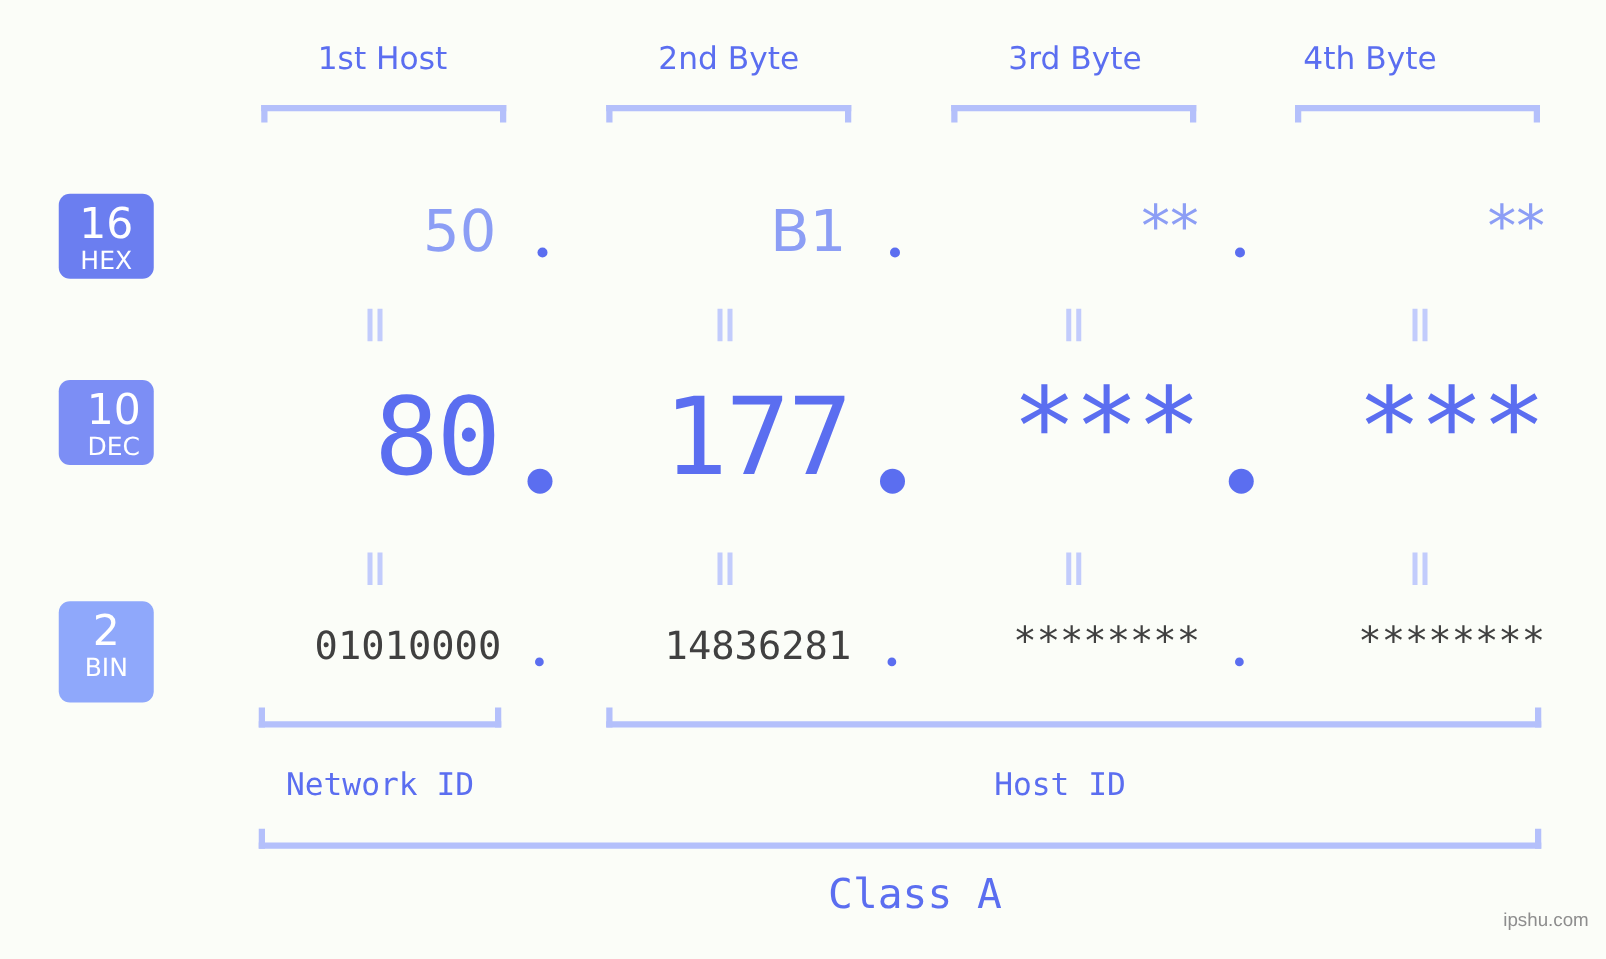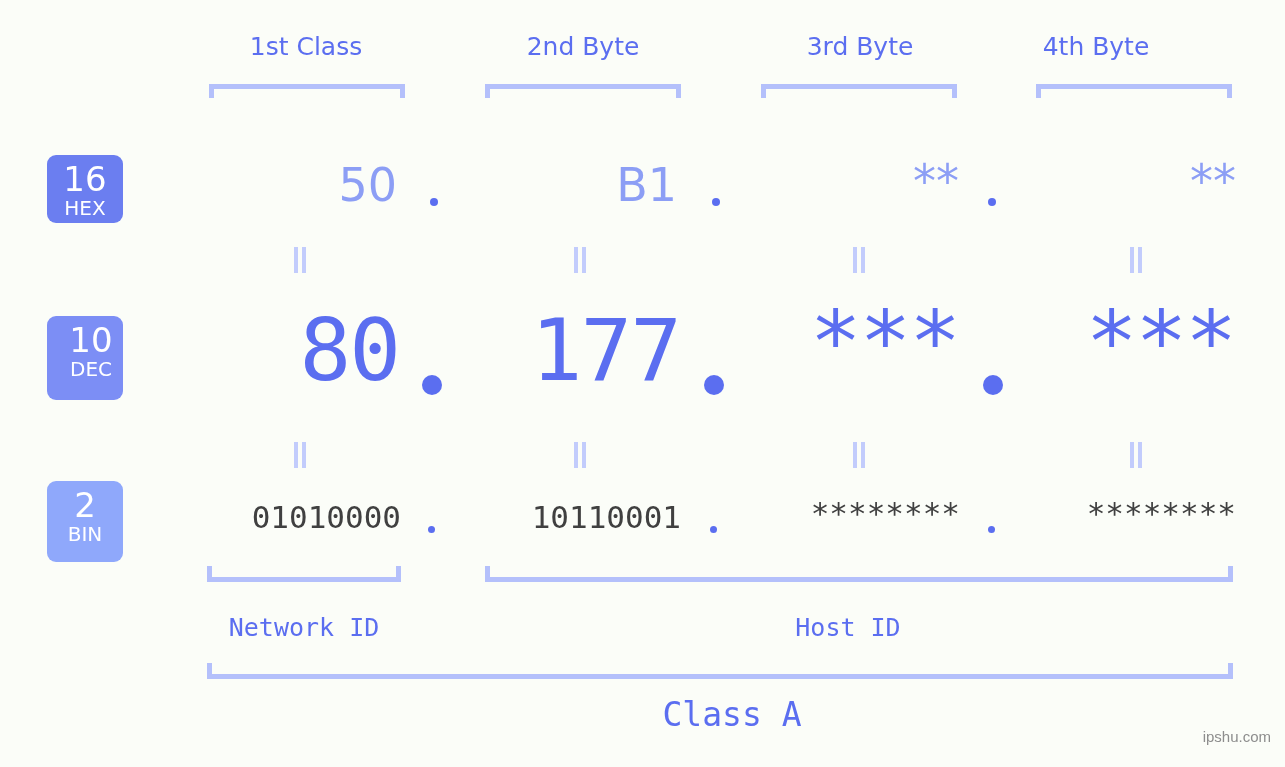--- a/index.html
+++ b/index.html
@@ -153,35 +153,35 @@
     font-size: 15px;
     color: #8d8d8d;
     white-space: nowrap;
   }
 </style>
 </head>
 <body>
 
 <div id="stage">
 
-  <div class="byte-header" style="left:206px; width:200px;">1st Class</div>
+  <div class="byte-header" style="left:206px; width:200px;">1st Host</div>
   <div class="byte-header" style="left:483px; width:200px;">2nd Byte</div>
   <div class="byte-header" style="left:760px; width:200px;">3rd Byte</div>
   <div class="byte-header" style="left:996px; width:200px;">4th Byte</div>
 
   <div class="bracket-top" style="left:209px; top:84px; width:196px;"></div>
   <div class="bracket-top" style="left:485px; top:84px; width:196px;"></div>
   <div class="bracket-top" style="left:761px; top:84px; width:196px;"></div>
   <div class="bracket-top" style="left:1036px; top:84px; width:196px;"></div>
 
   <div class="badge" style="top:155px; height:68px; background:#6b7ef0;">
     <span class="num">16</span>
     <span class="lbl">HEX</span>
   </div>
-  <div class="badge" style="top:316px; height:84px; background:#7c8ef5;padding-left:12px;">
+  <div class="badge" style="top:304px; height:68px; background:#7c8ef5;padding-left:12px;">
     <span class="num">10</span>
     <span class="lbl">DEC</span>
   </div>
   <div class="badge" style="top:481px; height:81px; background:#8fa8fb;">
     <span class="num">2</span>
     <span class="lbl">BIN</span>
   </div>
 
   <div class="cell hex-val" style="left:197px; top:160px; width:200px;">50</div>
   <div class="cell hex-val" style="left:477px; top:160px; width:200px;">B1</div>
@@ -229,21 +229,21 @@
   <div class="eq" style="left:851px; top:442px;">
     <span class="b1"></span>
       <span class="b2"></span>
   </div>
   <div class="eq" style="left:1128px; top:442px;">
     <span class="b1"></span>
       <span class="b2"></span>
   </div>
 
   <div class="cell bin-val" style="left:201px; top:500px; width:200px;">01010000</div>
-  <div class="cell bin-val" style="left:481px; top:500px; width:200px;">10110001</div>
+  <div class="cell bin-val" style="left:481px; top:500px; width:200px;">14836281</div>
   <div class="cell bin-val" style="left:760px; top:496px; width:200px;">********</div>
   <div class="cell bin-val" style="left:1036px; top:496px; width:200px;">********</div>
 
   <div class="dot dot-bin" style="left:428px; top:526px;"></div>
   <div class="dot dot-bin" style="left:710px; top:526px;"></div>
   <div class="dot dot-bin" style="left:988px; top:526px;"></div>
 
   <div class="bracket-bottom" style="left:207px; top:566px; width:194px;"></div>
   <div class="bracket-bottom" style="left:485px; top:566px; width:748px;"></div>
 

